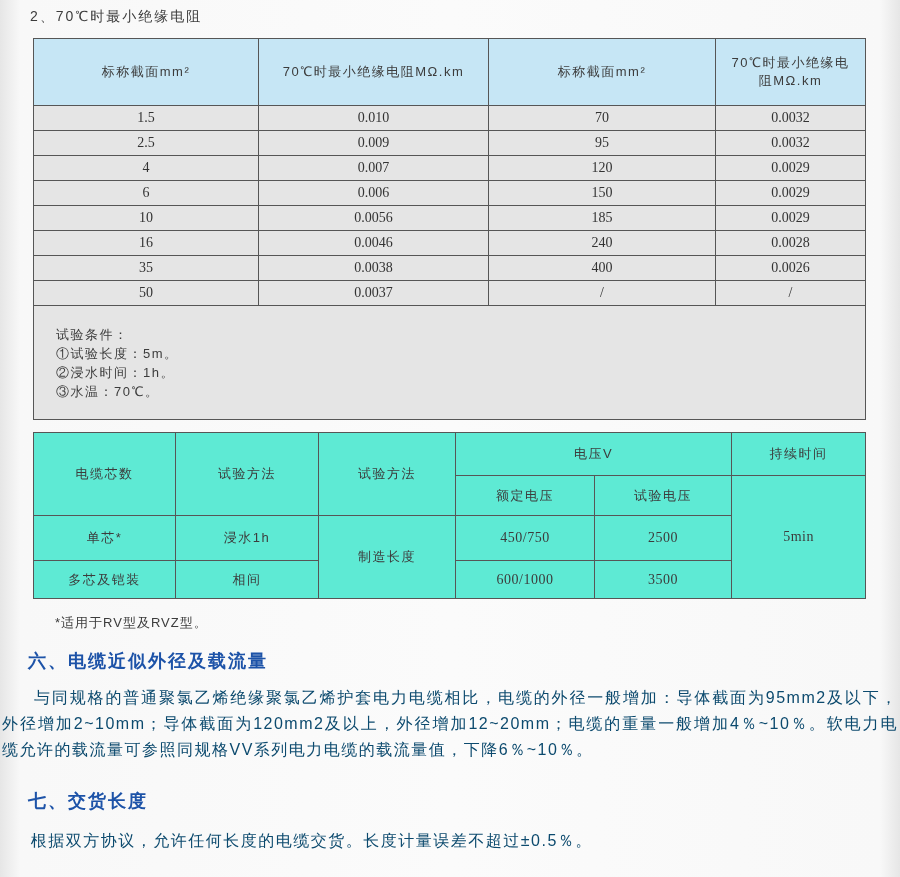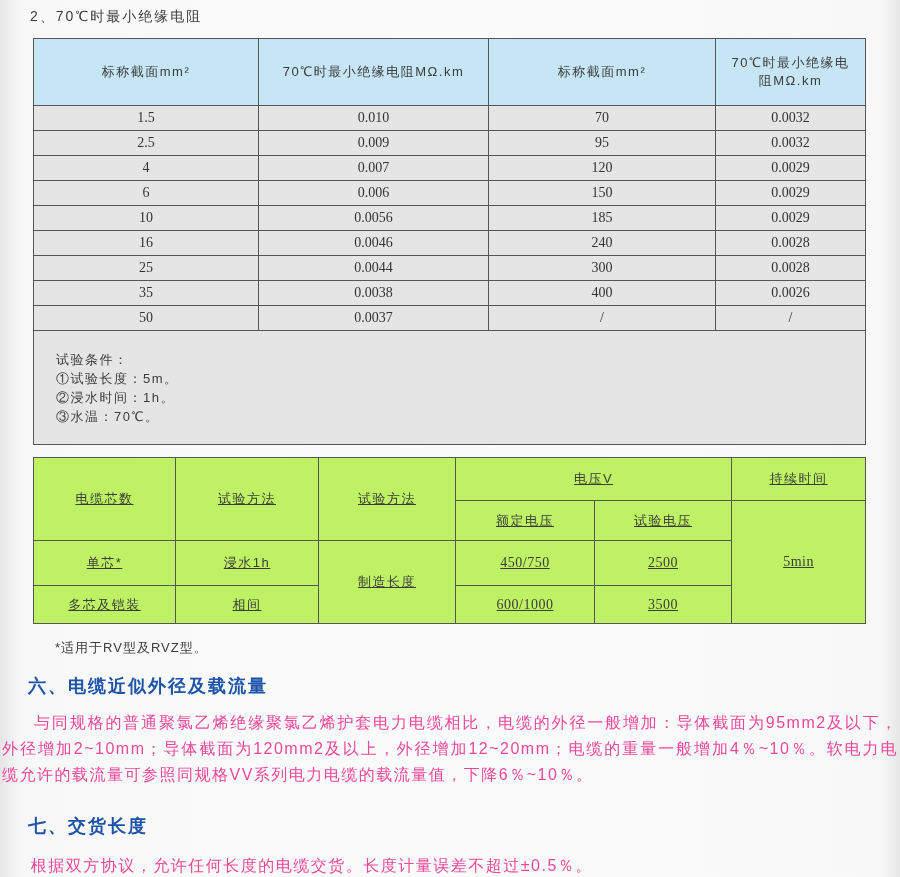--- a/index.html
+++ b/index.html
@@ -51,26 +51,25 @@
   }
 
   .sec3-text {
     margin: 13px 0 0 30px;
     font-size: 14px;
     letter-spacing: 1px;
     color: #3c3c3c;
   }
 
   .t2 td {
-    background: #bef264;
+    background: #5eead4;
     font-size: 13px;
     letter-spacing: 1.5px;
     color: #3c3c3c;
     padding: 0 4px;
-    text-decoration: underline;
   }
   .t2 .num { font-family: "Liberation Serif", serif; font-size: 14px; letter-spacing: 0.5px; }
   .t2 tr.r1 { height: 43px; }
   .t2 tr.r2 { height: 40px; }
   .t2 tr.r3 { height: 45px; margin-left: 48px; }
   .t2 tr.r4 { height: 38px; }
 
   .note {
     margin: 15px 0 0 55px;
     font-size: 13px;
@@ -84,21 +83,21 @@
     font-weight: bold;
     letter-spacing: 2px;
     color: #1d53a8;
   }
 
   .body-para {
     margin: 12px 2px 0 2px;
     font-size: 16px;
     letter-spacing: 1.5px;
     line-height: 26px;
-    color: #ec4899;
+    color: #0c4a6e;
     text-indent: 2em;
     text-align: justify;
   }
   .body-para.last { margin-top: 15px; text-indent: 1.8em; }
   .blue-heading.second { margin-top: 26px; }
 </style>
 </head>
 <body>
 
 <div class="page">
@@ -146,26 +145,20 @@
     <tr>
       <td>10</td>
       <td>0.0056</td>
       <td>185</td>
       <td>0.0029</td>
     </tr>
     <tr>
       <td>16</td>
       <td>0.0046</td>
       <td>240</td>
-      <td>0.0028</td>
-    </tr>
-    <tr>
-      <td>25</td>
-      <td>0.0044</td>
-      <td>300</td>
       <td>0.0028</td>
     </tr>
     <tr>
       <td>35</td>
       <td>0.0038</td>
       <td>400</td>
       <td>0.0026</td>
     </tr>
     <tr>
       <td>50</td>

